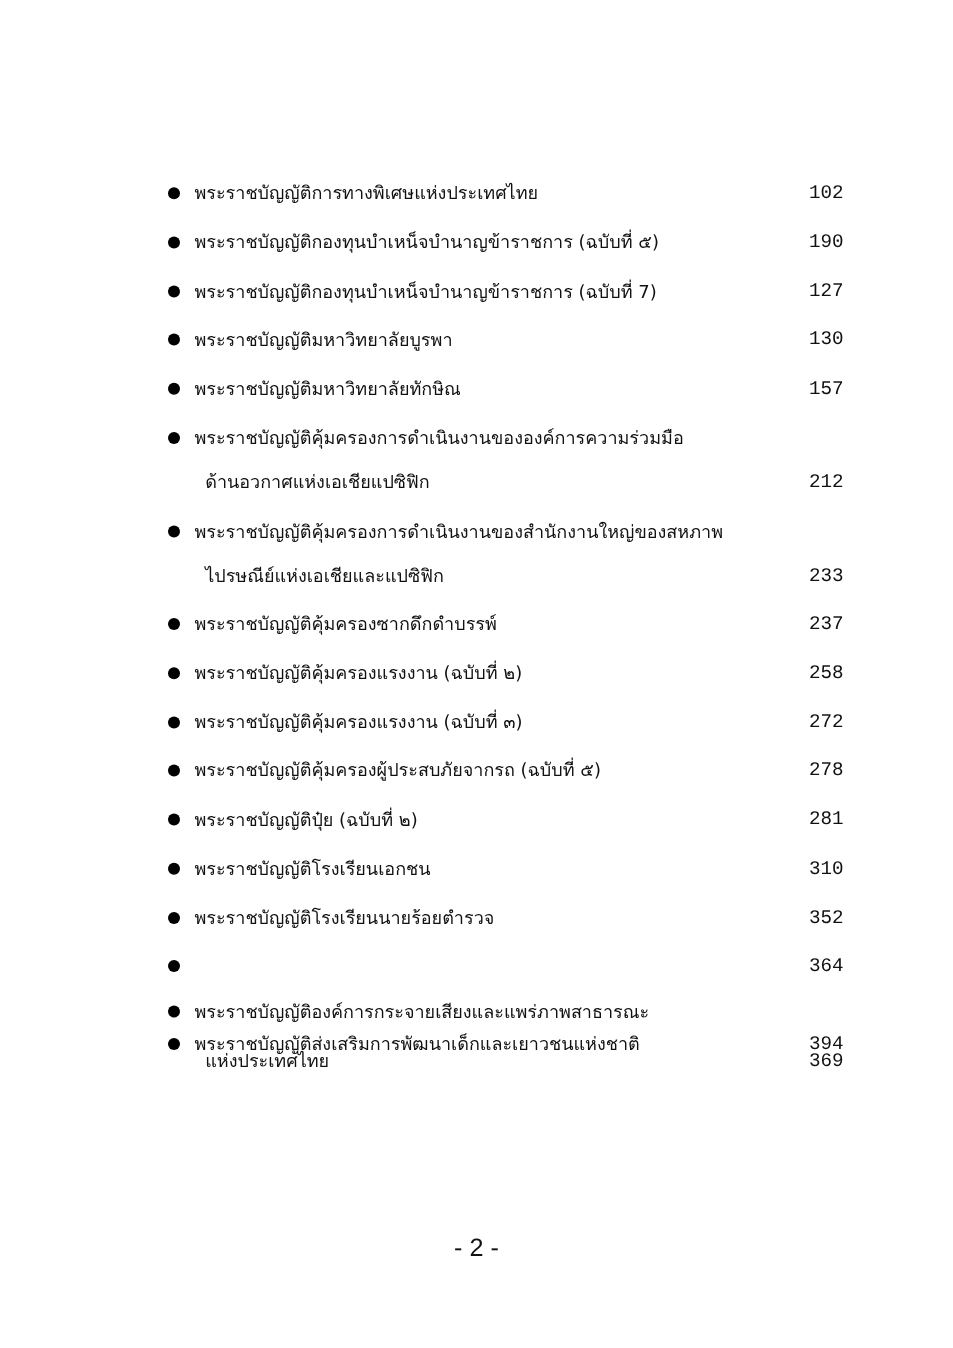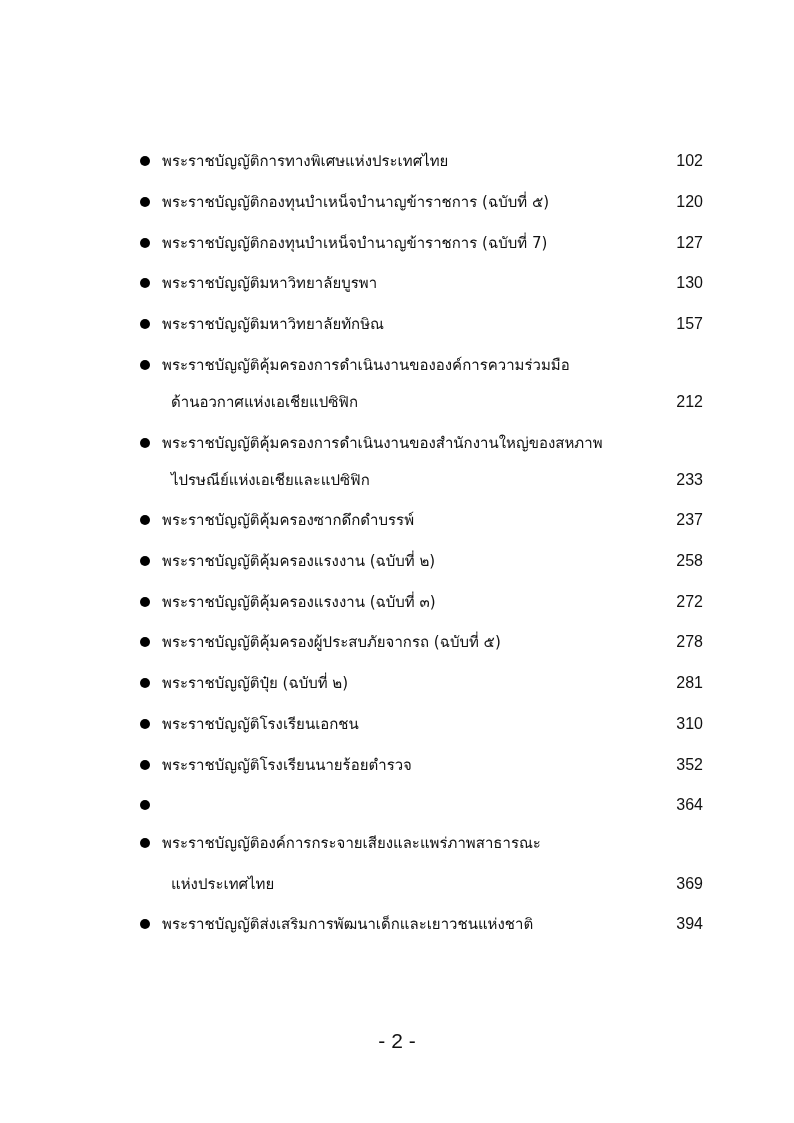--- a/index.html
+++ b/index.html
@@ -43,21 +43,21 @@
       position: absolute;
       left: 25px;
     }
     .title.cont {
       left: 34px;
       text-align: right;
     }
     .pg {
       position: absolute;
       right: 0;
-      font-family: Liberation Sans, sans-serif;
+      font-family: Liberation Mono, monospace;
       font-size: 16px;
     }
     .footer {
       position: absolute;
       left: 0;
       width: 794px;
       top: 1027px;
       text-align: center;
       font-family: "Liberation Sans", sans-serif;
       font-size: 21px;
@@ -71,21 +71,21 @@
 
   <div class="toc-line" style="top:147px">
     <span class="bullet"></span>
     <span class="title">พระราชบัญญัติการทางพิเศษแห่งประเทศไทย</span>
     <span class="pg">102</span>
   </div>
 
   <div class="toc-line" style="top:188px">
     <span class="bullet"></span>
     <span class="title">พระราชบัญญัติกองทุนบำเหน็จบำนาญข้าราชการ (ฉบับที่ ๕)</span>
-    <span class="pg">120</span>
+    <span class="pg">190</span>
   </div>
 
   <div class="toc-line" style="top:229px">
     <span class="bullet"></span>
     <span class="title">พระราชบัญญัติกองทุนบำเหน็จบำนาญข้าราชการ (ฉบับที่ 7)</span>
     <span class="pg">127</span>
   </div>
 
   <div class="toc-line" style="top:269px">
     <span class="bullet"></span>
@@ -166,21 +166,21 @@
 
   <div class="toc-line" style="top:829px">
     <span class="bullet"></span>
     <span class="title">พระราชบัญญัติองค์การกระจายเสียงและแพร่ภาพสาธารณะ</span>
   </div>
   <div class="toc-line" style="top:870px">
     <span class="title cont">แห่งประเทศไทย</span>
     <span class="pg">369</span>
   </div>
 
-  <div class="toc-line" style="top:910px">
+  <div class="toc-line" style="top:856px">
     <span class="bullet"></span>
     <span class="title">พระราชบัญญัติส่งเสริมการพัฒนาเด็กและเยาวชนแห่งชาติ</span>
     <span class="pg">394</span>
   </div>
 
   <div class="footer">- 2 -</div>
 
 </div>
 
 </body></html>

